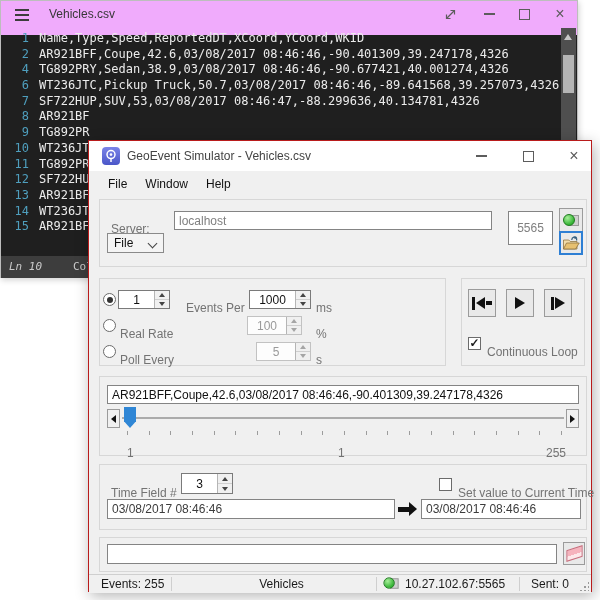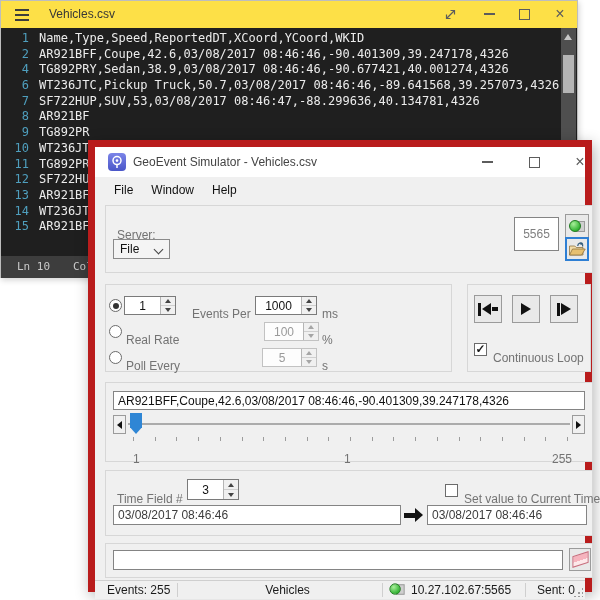--- a/index.html
+++ b/index.html
@@ -1,44 +1,44 @@
 <!DOCTYPE html>
 <html><head>
 <meta charset="utf-8">
 <style>
   html,body{margin:0;padding:0;width:600px;height:600px;background:#fff;overflow:hidden;
     font-family:"Liberation Sans",sans-serif;-webkit-font-smoothing:antialiased;}
   .abs{position:absolute;}
   
   #editor{position:absolute;left:0;top:0;width:578px;height:278px;background:#1f1f1f;
     border:1px solid #bdbdbd;box-sizing:border-box;box-shadow:1px 2px 6px rgba(0,0,0,.18);z-index:1;}
-  #editor .titlebar{position:absolute;left:0;top:0;width:100%;height:27px;background:#fde047;}
+  #editor .titlebar{position:absolute;left:0;top:0;width:100%;height:34px;background:#f0abfc;}
   #editor .ham{position:absolute;left:14px;top:8px;width:14px;}
   #editor .ham i{display:block;height:2px;background:#3c3c3c;margin-bottom:3px;}
   #editor .etitle{position:absolute;left:48px;top:6px;font-size:12px;color:#373737;}
   .winbtn{position:absolute;top:2px;width:26px;height:22px;display:flex;align-items:center;justify-content:center;color:#5c5c5c;}
   .maxglyph{width:9px;height:9px;border:1px solid #5c5c5c;display:inline-block;}
   .closeglyph{font-size:16px;line-height:1;color:#5c5c5c;}
   .minglyph{width:11px;height:1.5px;background:#5c5c5c;display:inline-block;}
   
   #editor-lines{position:absolute;left:0;top:30px;width:558px;height:225px;overflow:hidden;
     font-family:"DejaVu Sans Mono",monospace;font-size:12px;}
   .eline{height:15.7px;line-height:15.7px;white-space:pre;}
   .eline .ln{display:inline-block;width:28px;text-align:right;color:#4f9fbe;padding-right:10px;}
   .eline .lt{color:#ececec;}
   #escroll{position:absolute;left:560px;top:27px;width:15px;height:228px;background:#4f4f4f;}
   #escroll .up{position:absolute;left:3px;top:6px;width:0;height:0;border-left:4.5px solid transparent;border-right:4.5px solid transparent;border-bottom:6px solid #c7c7c7;}
   #escroll .thumb{position:absolute;left:2px;top:27px;width:11px;height:38px;background:#b5b5b5;}
   #estatus{position:absolute;left:0;top:255px;width:100%;height:22px;background:#3d3d3d;color:#c9c9c9;
     font-family:"DejaVu Sans Mono",monospace;font-size:11px;line-height:22px;}
-  #estatus .ln-ind{position:absolute;left:16px;}
+  #estatus .ln-ind{position:absolute;left:8px;font-style:italic;}
   #estatus .col-ind{position:absolute;left:72px;}
   
   #sim{position:absolute;left:88px;top:140px;width:504px;height:452px;background:#f0f0f0;
-    border:7px solid #b91c1c;box-sizing:border-box;box-shadow:2px 4px 14px rgba(0,0,0,.3);z-index:2;}
+    border:1px solid #b91c1c;box-sizing:border-box;box-shadow:2px 4px 14px rgba(0,0,0,.3);z-index:2;}
   #sim .titlebar{position:absolute;left:0;top:0;width:100%;height:30px;background:#fff;}
   #sim .stitle{position:absolute;left:38px;top:8px;font-size:12px;color:#444;}
   #sim .appicon{position:absolute;left:13px;top:6px;}
   #menubar{position:absolute;left:0;top:30px;width:100%;height:26px;background:#f0f0f0;display:flex;padding-left:10px;box-sizing:border-box;}
   .menuitem{padding:0 9px;line-height:26px;font-size:12px;color:#111;}
   .groupbox{position:absolute;border:1px solid #d7d7d7;background:#f0f0f0;box-sizing:border-box;}
   .lbl{position:absolute;font-size:12px;color:#737373;white-space:nowrap;margin-top:8px;}
   .tbox{position:absolute;background:#fff;border:1px solid #848484;box-sizing:border-box;
     font-size:12px;color:#111;padding:0 4px;display:flex;align-items:center;white-space:nowrap;overflow:hidden;}
   .tbox.gray{color:#7f7f7f;}
@@ -178,20 +178,21 @@
       </span>
   </div>
   <div id="menubar">
     <span class="menuitem">File</span>
     <span class="menuitem">Window</span>
     <span class="menuitem">Help</span>
   </div>
 
   <div class="groupbox" style="left:10px;top:58px;width:488px;height:68px"></div>
   <span class="lbl" style="left:22px;top:73px">Server:</span>
+  <div class="tbox gray" style="left:85px;top:70px;width:318px;height:19px">localhost</div>
   <div class="tbox gray center" style="left:419px;top:70px;width:45px;height:19px">5565</div>
   <div class="sqbtn" style="left:470px;top:67px;width:24px;height:24px">
     <span class="ledwrap">
         <span class="sq"></span>
         <span class="dot"></span>
       </span>
   </div>
   <div class="combo" style="left:18px;top:92px;width:57px;height:20px">
     <span>File</span>
     <span class="chev"></span>
@@ -226,21 +227,21 @@
         </span>
         <span>
           <i class="tri-dn"></i>
         </span>
       </span>
   </div>
   <span class="lbl" style="left:227px;top:152px">ms</span>
 
   <span class="radio" style="left:14px;top:178px"></span>
   <span class="lbl" style="left:31px;top:178px">Real Rate</span>
-  <div class="spin disabled" style="left:169px;top:175px;width:55px;height:19px">
+  <div class="spin disabled" style="left:158px;top:175px;width:55px;height:19px">
     <span class="val">100</span>
     <span class="btns">
         <span>
           <i class="tri-up"></i>
         </span>
         <span>
           <i class="tri-dn"></i>
         </span>
       </span>
   </div>

